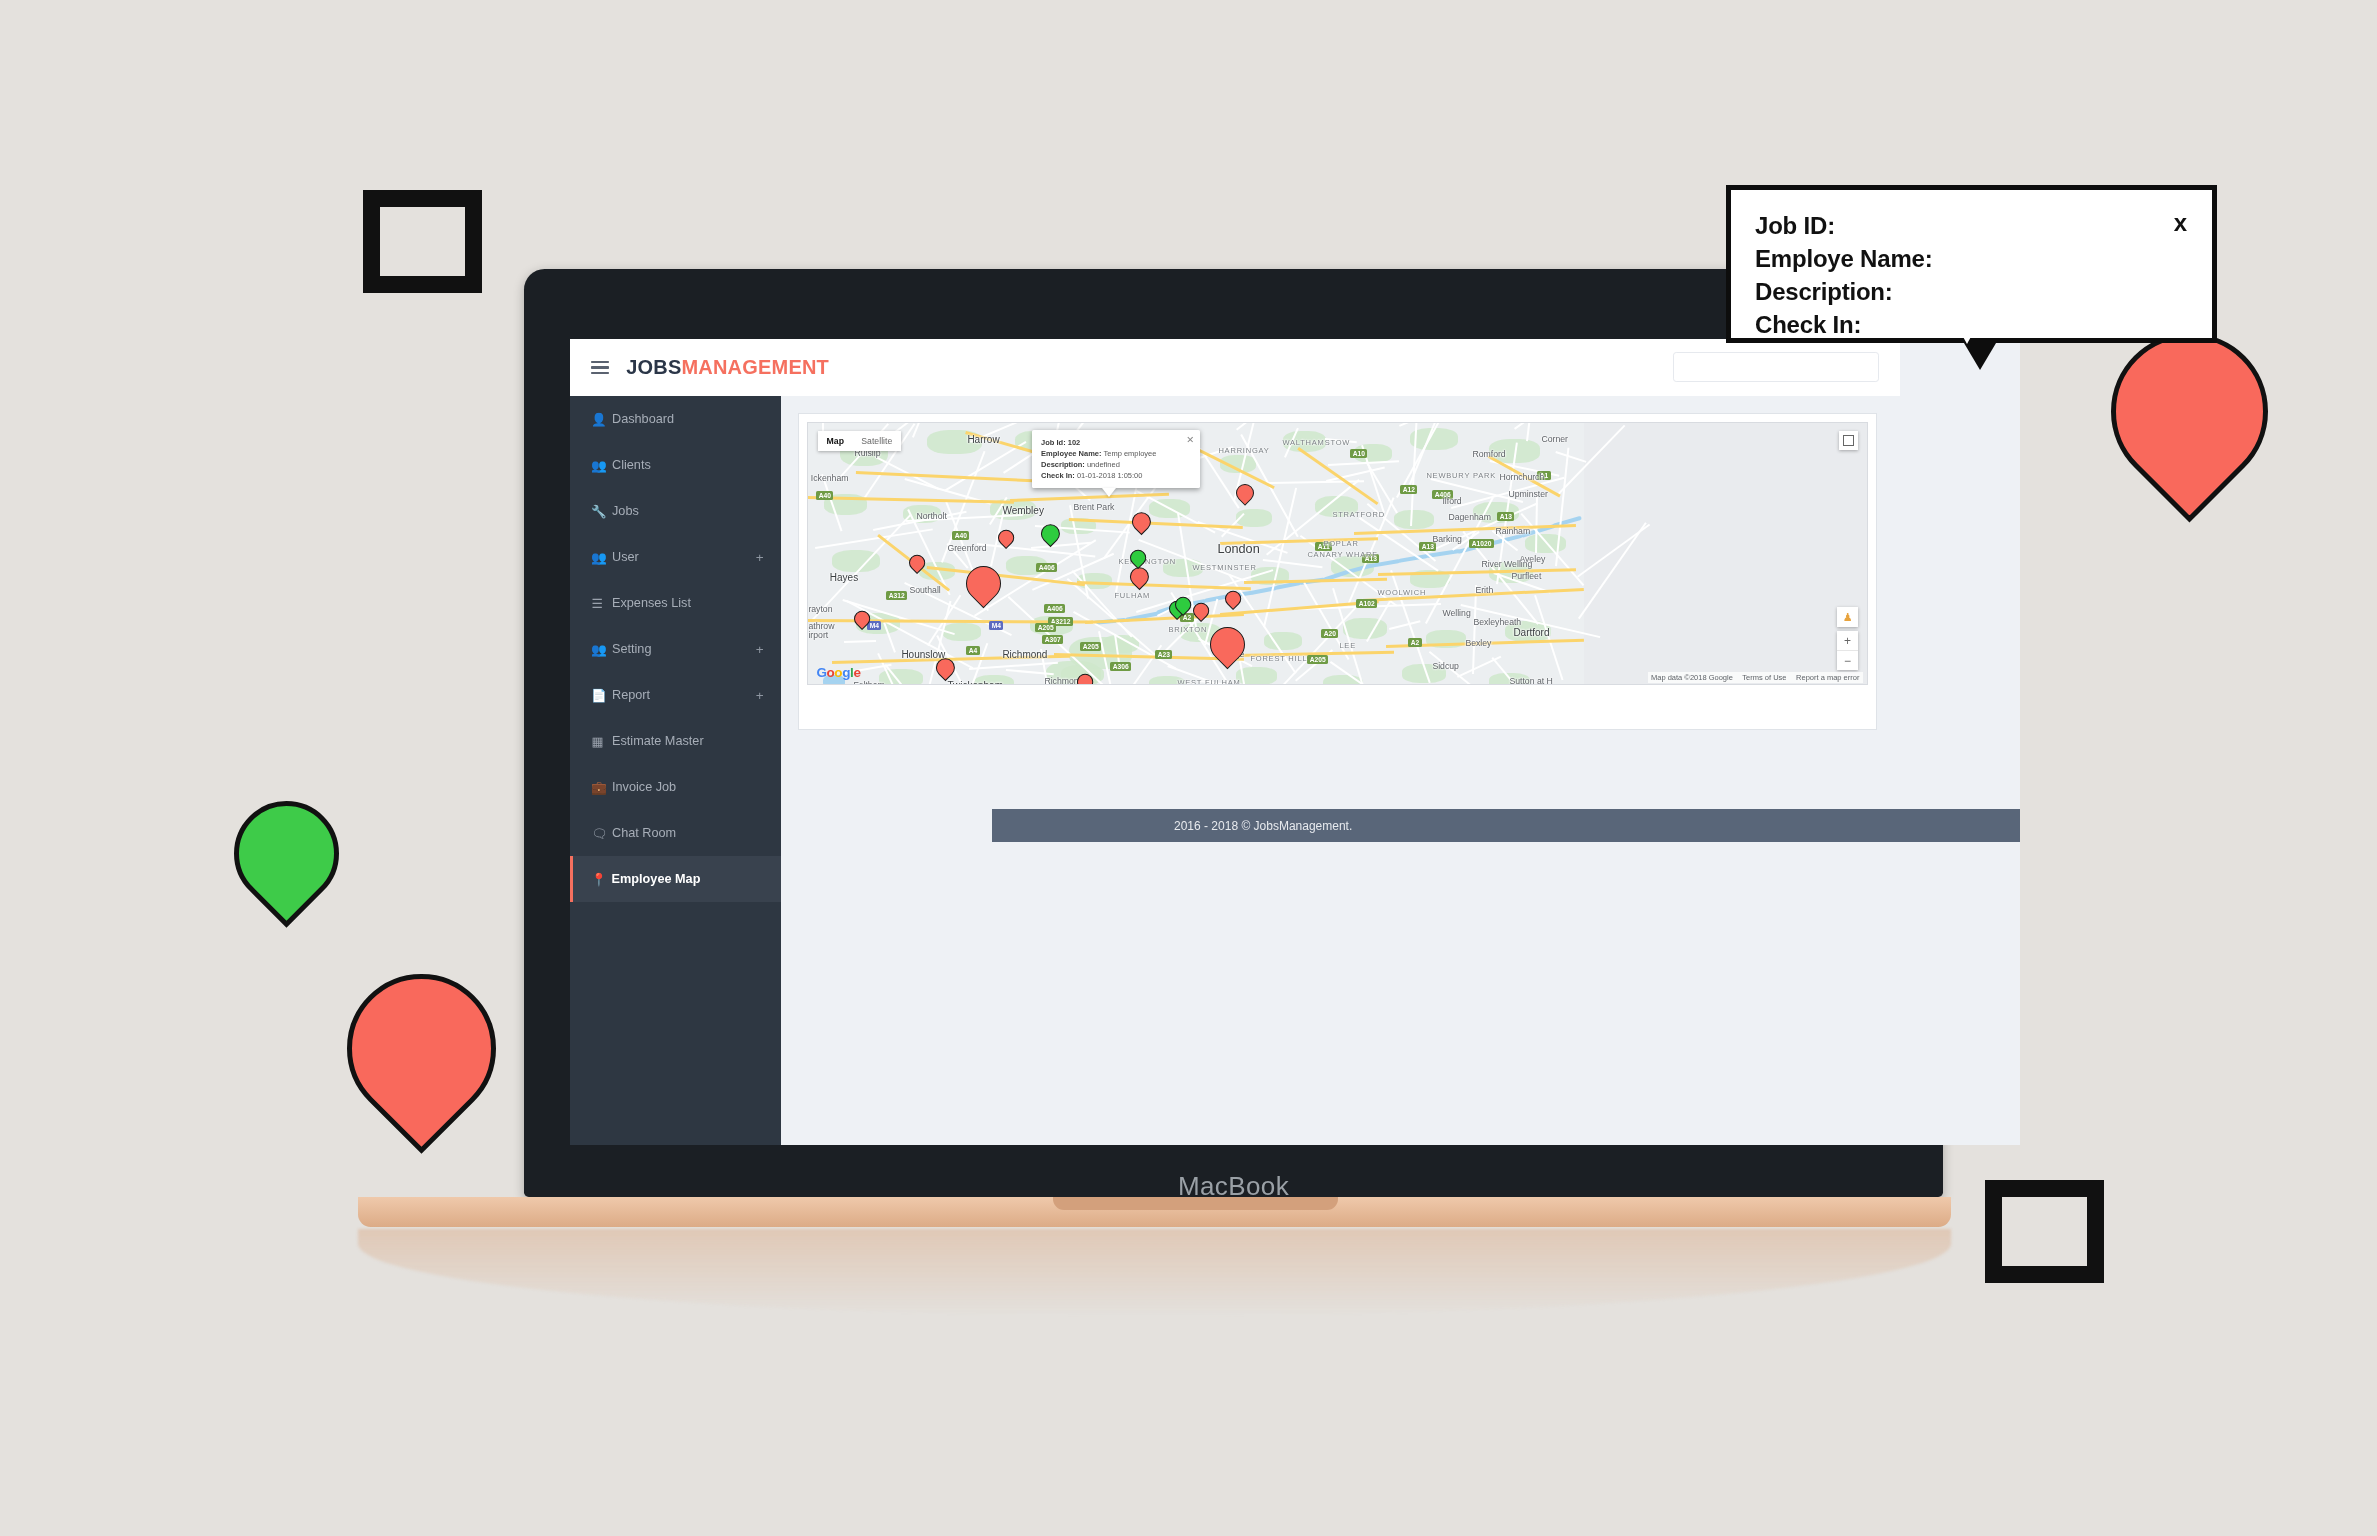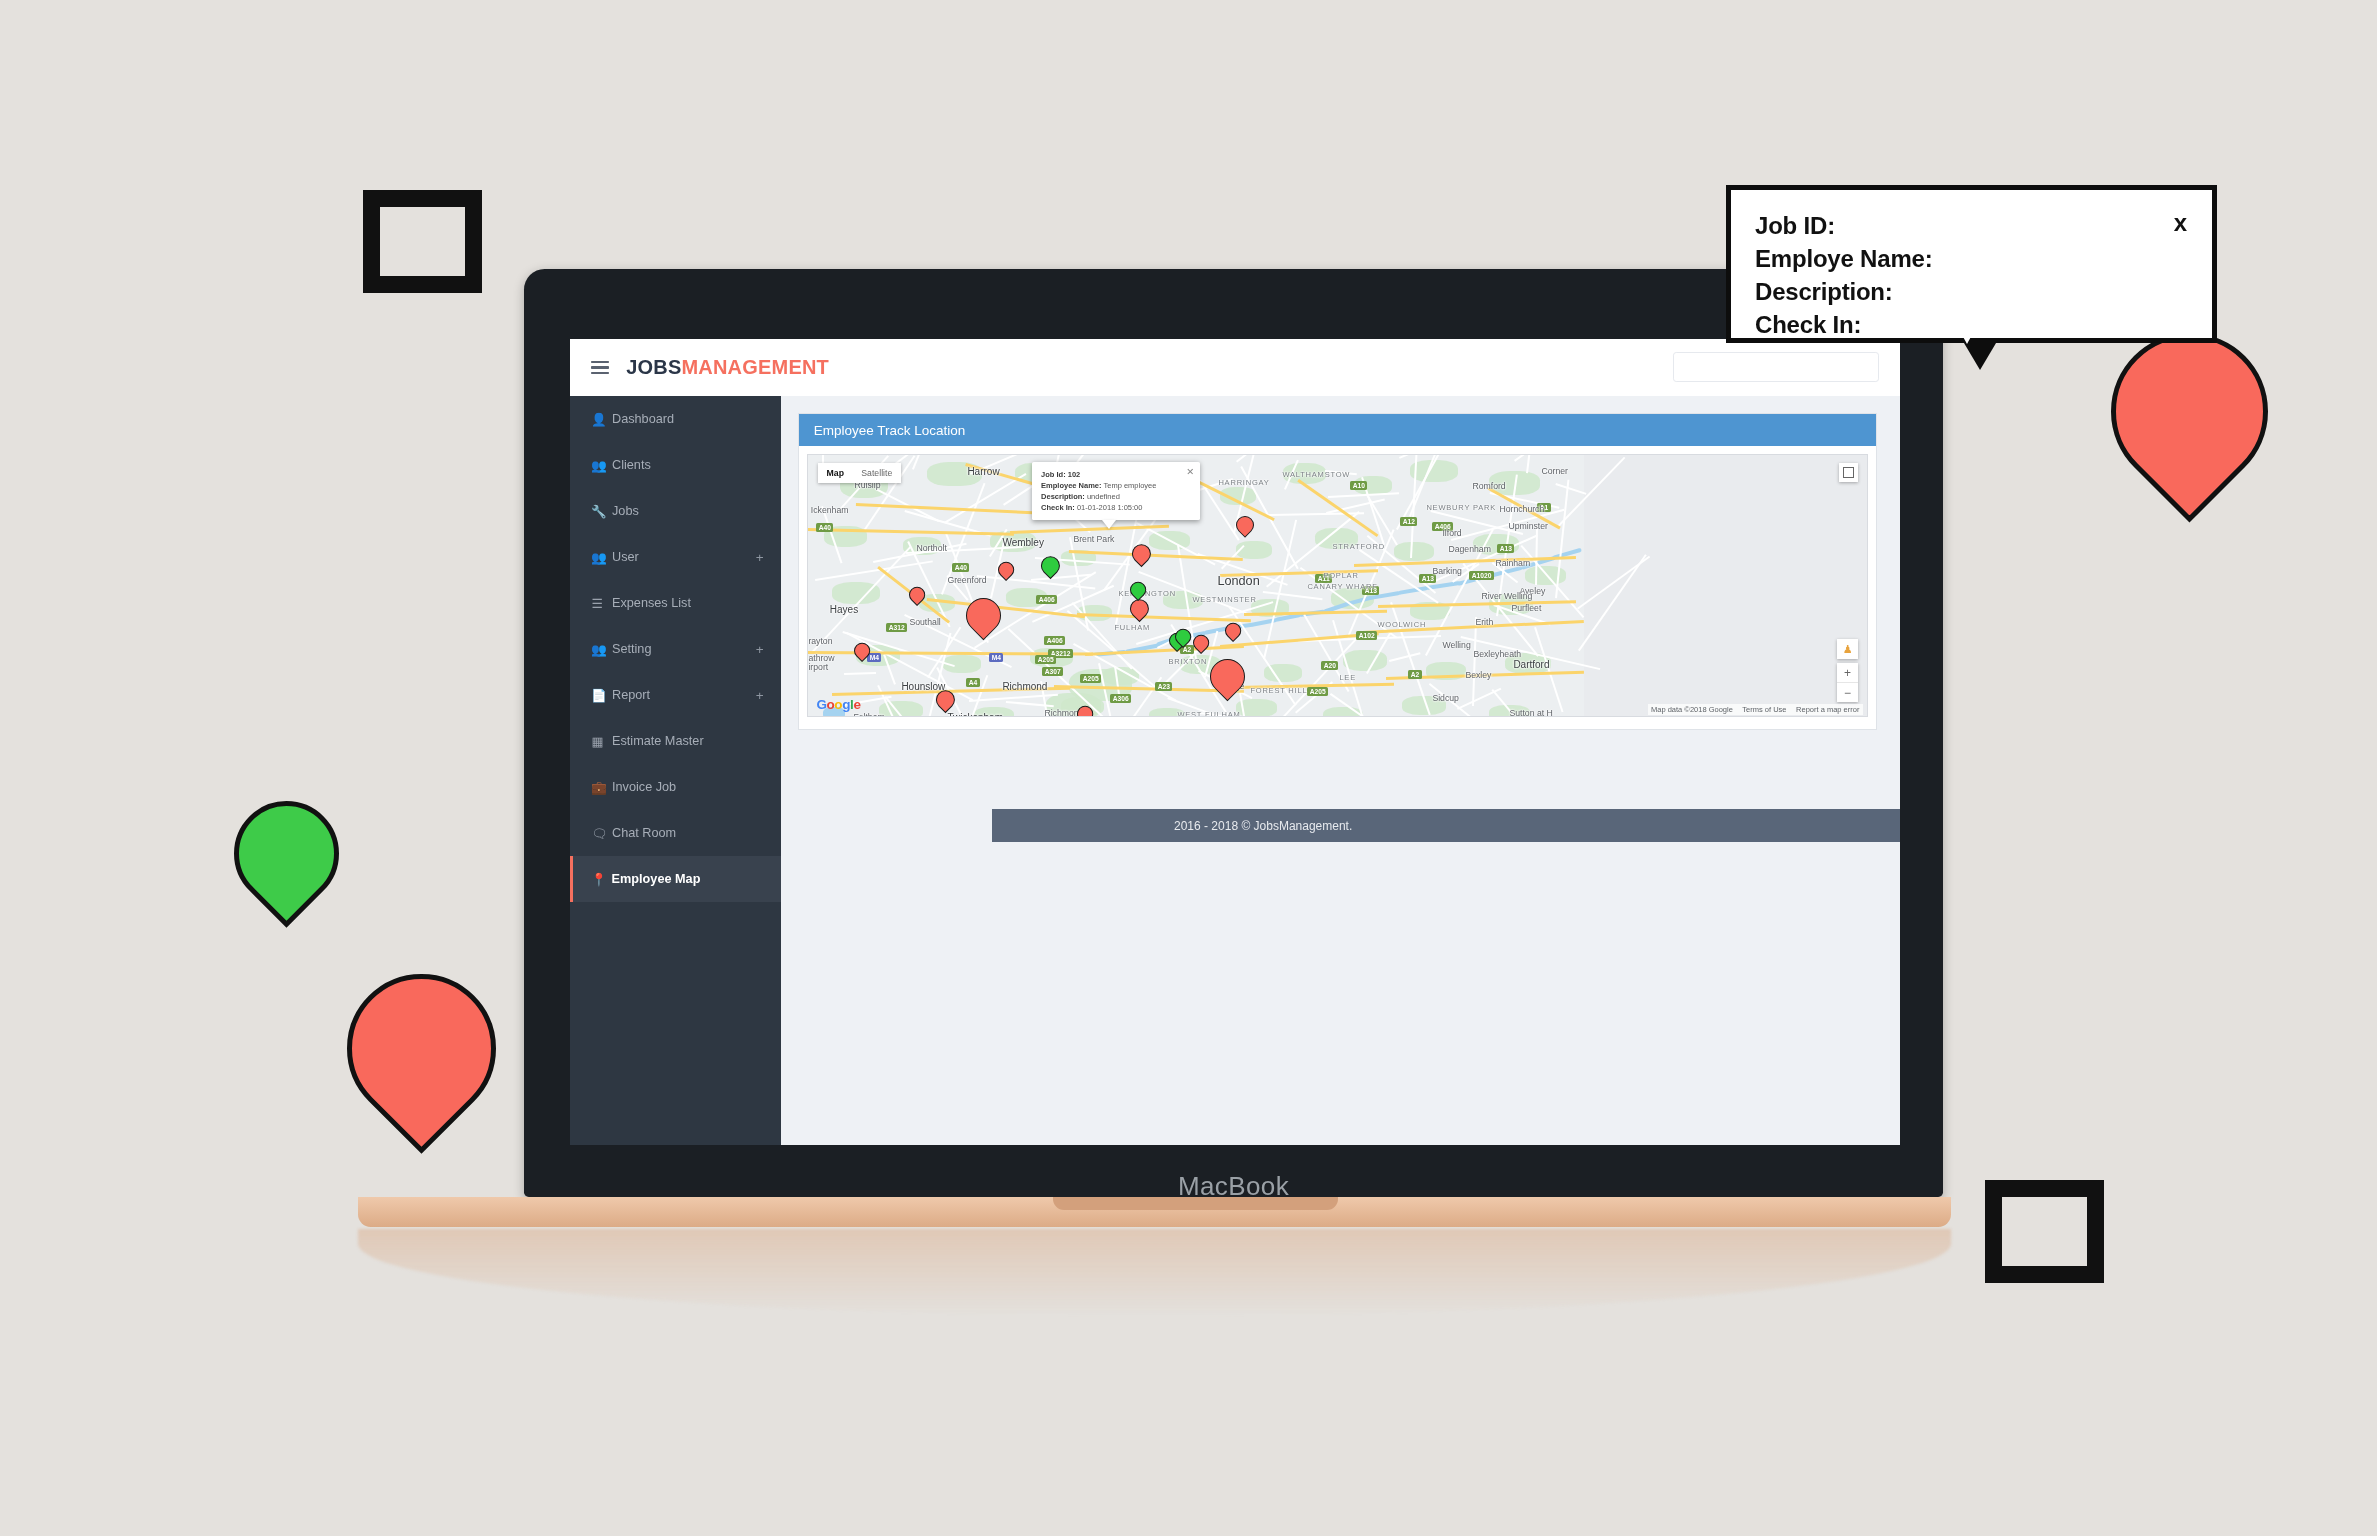--- a/index.html
+++ b/index.html
@@ -74,21 +74,21 @@
     position: absolute;
     left: 524px; top: 269px;
     width: 1419px; height: 928px;
     background: #1b1f24;
     border-radius: 20.6px 20.6px 4.8px 4.8px;
     box-shadow: 0 3.2px 11px rgba(0,0,0,.25);
   }
   #laptop-screen {
     position: absolute;
     left: 570px; top: 339px;
-    width: 1330px; height: 806px;
+    width: 1450px; height: 806px;
     background: #eef1f5;
     overflow: hidden;
   }
   #macbook-label {
     position: absolute;
     left: 524px; top: 1171px;
     width: 1419px;
     text-align: center;
     color: #9aa0a6;
     font-size: 26px;
@@ -458,21 +458,20 @@
       </div>
       <div class="nav-item active">
         <span class="ico">📍</span>
         <span class="lbl">Employee Map</span>
         <span class="plus"></span>
       </div>
     </div>
 
   <div id="content">
     <div id="panel">
-      <div id="panel-header">Employee Track Location</div>
       <div id="map-wrap">
         <div id="map-canvas">
             <div class="landmass" style="left: 0px; top: 0px; width: 776px; height: 269px;"></div>
             <div class="green-area" style="left: 32px; top: 16px; width: 48px; height: 27px; opacity: 0.85;"></div>
             <div class="green-area" style="left: 119px; top: 6.3px; width: 55px; height: 24px; opacity: 0.85;"></div>
             <div class="green-area" style="left: 207px; top: 8px; width: 41px; height: 20.6px; opacity: 0.85;"></div>
             <div class="green-area" style="left: 261px; top: 28.5px; width: 36px; height: 19px; opacity: 0.85;"></div>
             <div class="green-area" style="left: 333px; top: 14.3px; width: 46px; height: 22px; opacity: 0.85;"></div>
             <div class="green-area" style="left: 412px; top: 32px; width: 36px; height: 17.4px; opacity: 0.85;"></div>
             <div class="green-area" style="left: 475px; top: 8px; width: 43px; height: 20.6px; opacity: 0.85;"></div>

